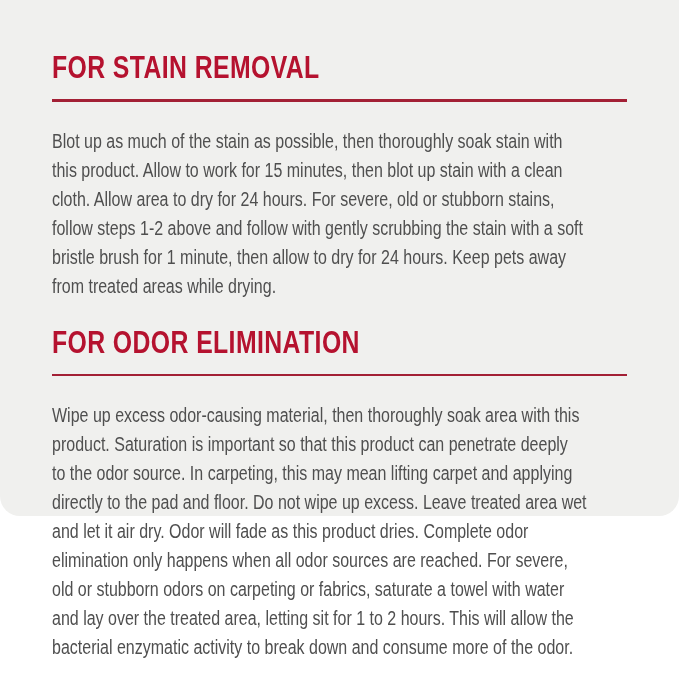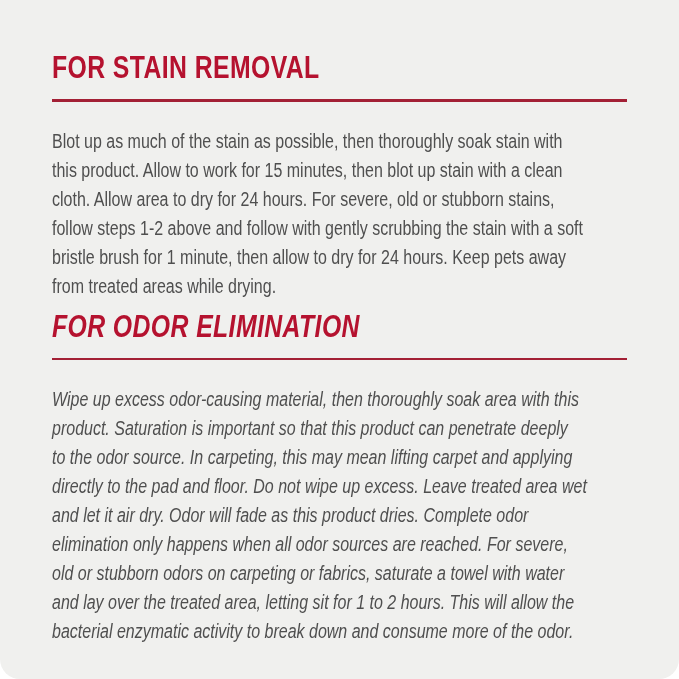--- a/index.html
+++ b/index.html
@@ -11,32 +11,31 @@
     height: 679px;
     background: #ffffff;
     overflow: hidden;
     font-family: "Liberation Sans", sans-serif;
   }
   .card {
     position: absolute;
     left: 0;
     top: 0;
     width: 679px;
-    height: 679px;
+    height: 516px;
     background: #f0f0ee;
     border-radius: 0 0 20px 20px;
     box-sizing: border-box;
     padding: 50px 52px 0 52px;
   }
   .section {
     margin: 0;
   }
   .section + .section {
-    margin-top: 8px;
-    font-style: italic;
+    margin-top: 24px;
   }
   
   .squeeze {
     display: block;
     width: 719px;
     transform: scaleX(0.8);
     transform-origin: left top;
   }
   .section-title {
     margin: 0;

